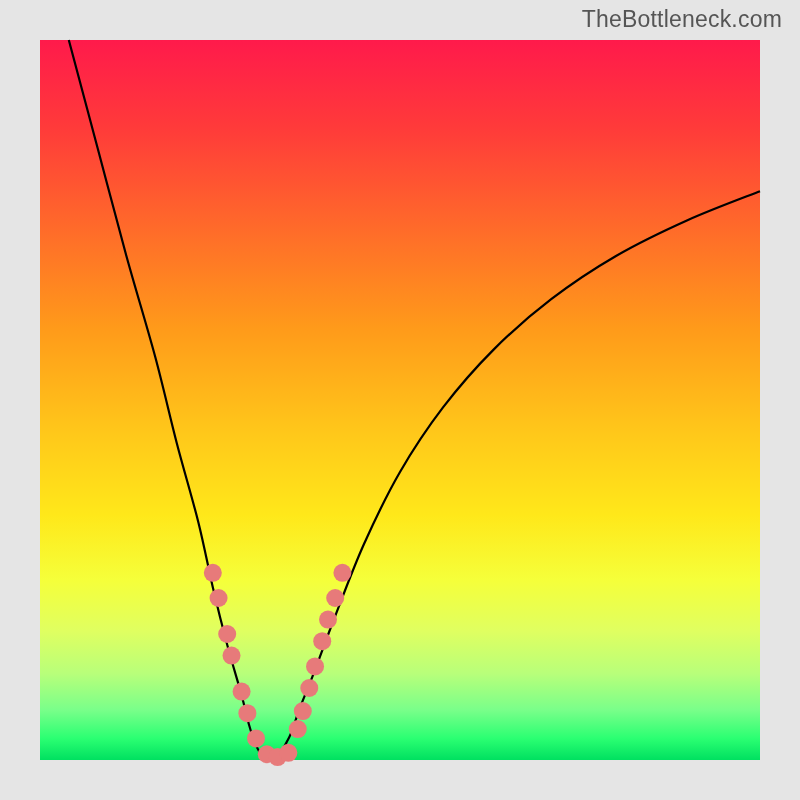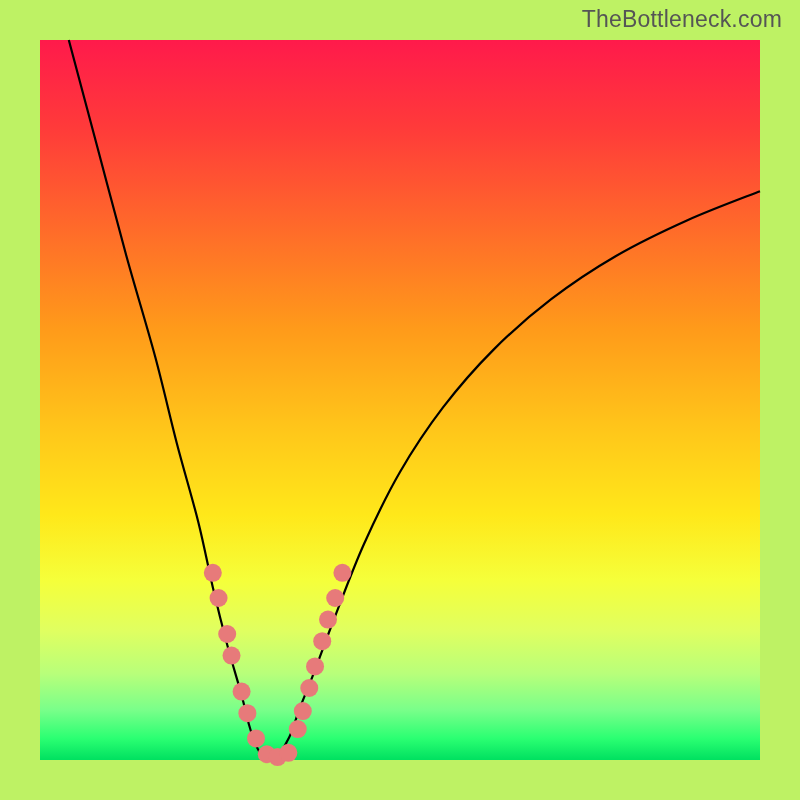--- a/index.html
+++ b/index.html
@@ -8,21 +8,21 @@
     width: 800px;
     height: 800px;
     background: #000;
     font-family: Arial, Helvetica, sans-serif;
     overflow: hidden;
   }
   .frame {
     position: relative;
     width: 800px;
     height: 800px;
-    background: #bef264;
+    background: #e5e5e5;
   }
   .plot-area {
     position: absolute;
     left: 40px;
     top: 40px;
     width: 720px;
     height: 720px;
     background: linear-gradient(to bottom,
       #ff1a4b 0%,
       #ff3a3a 12%,

